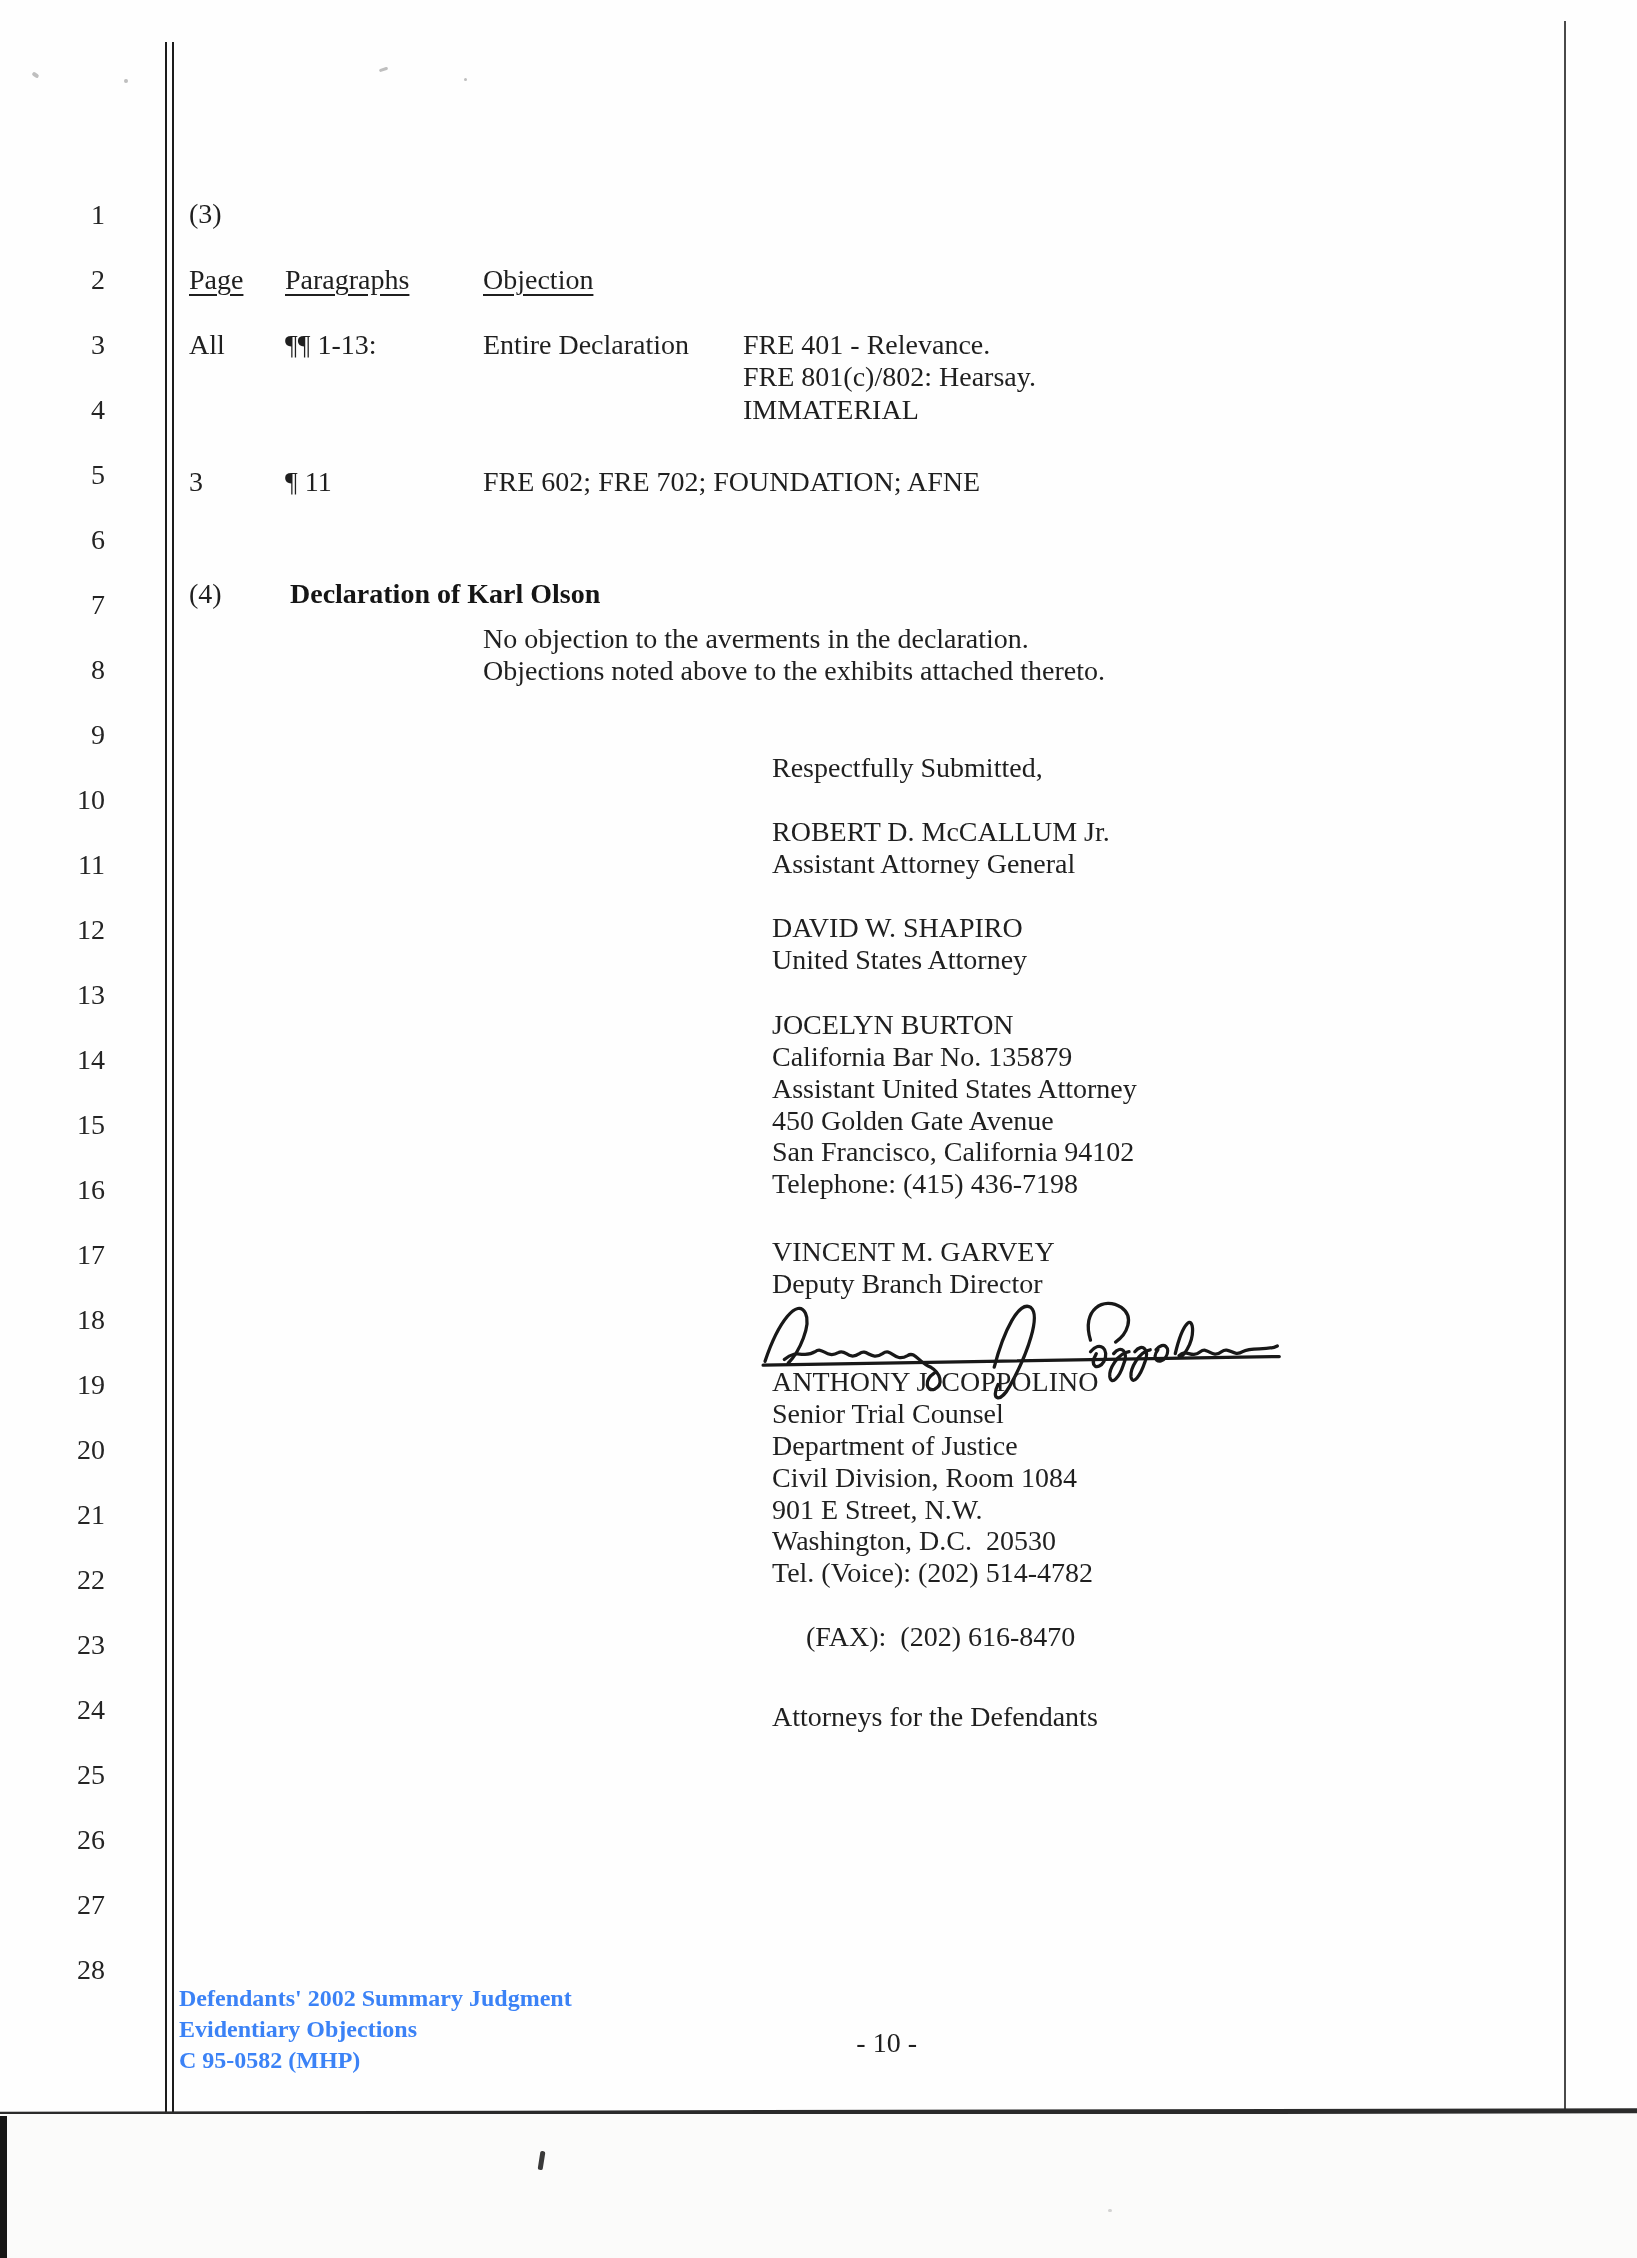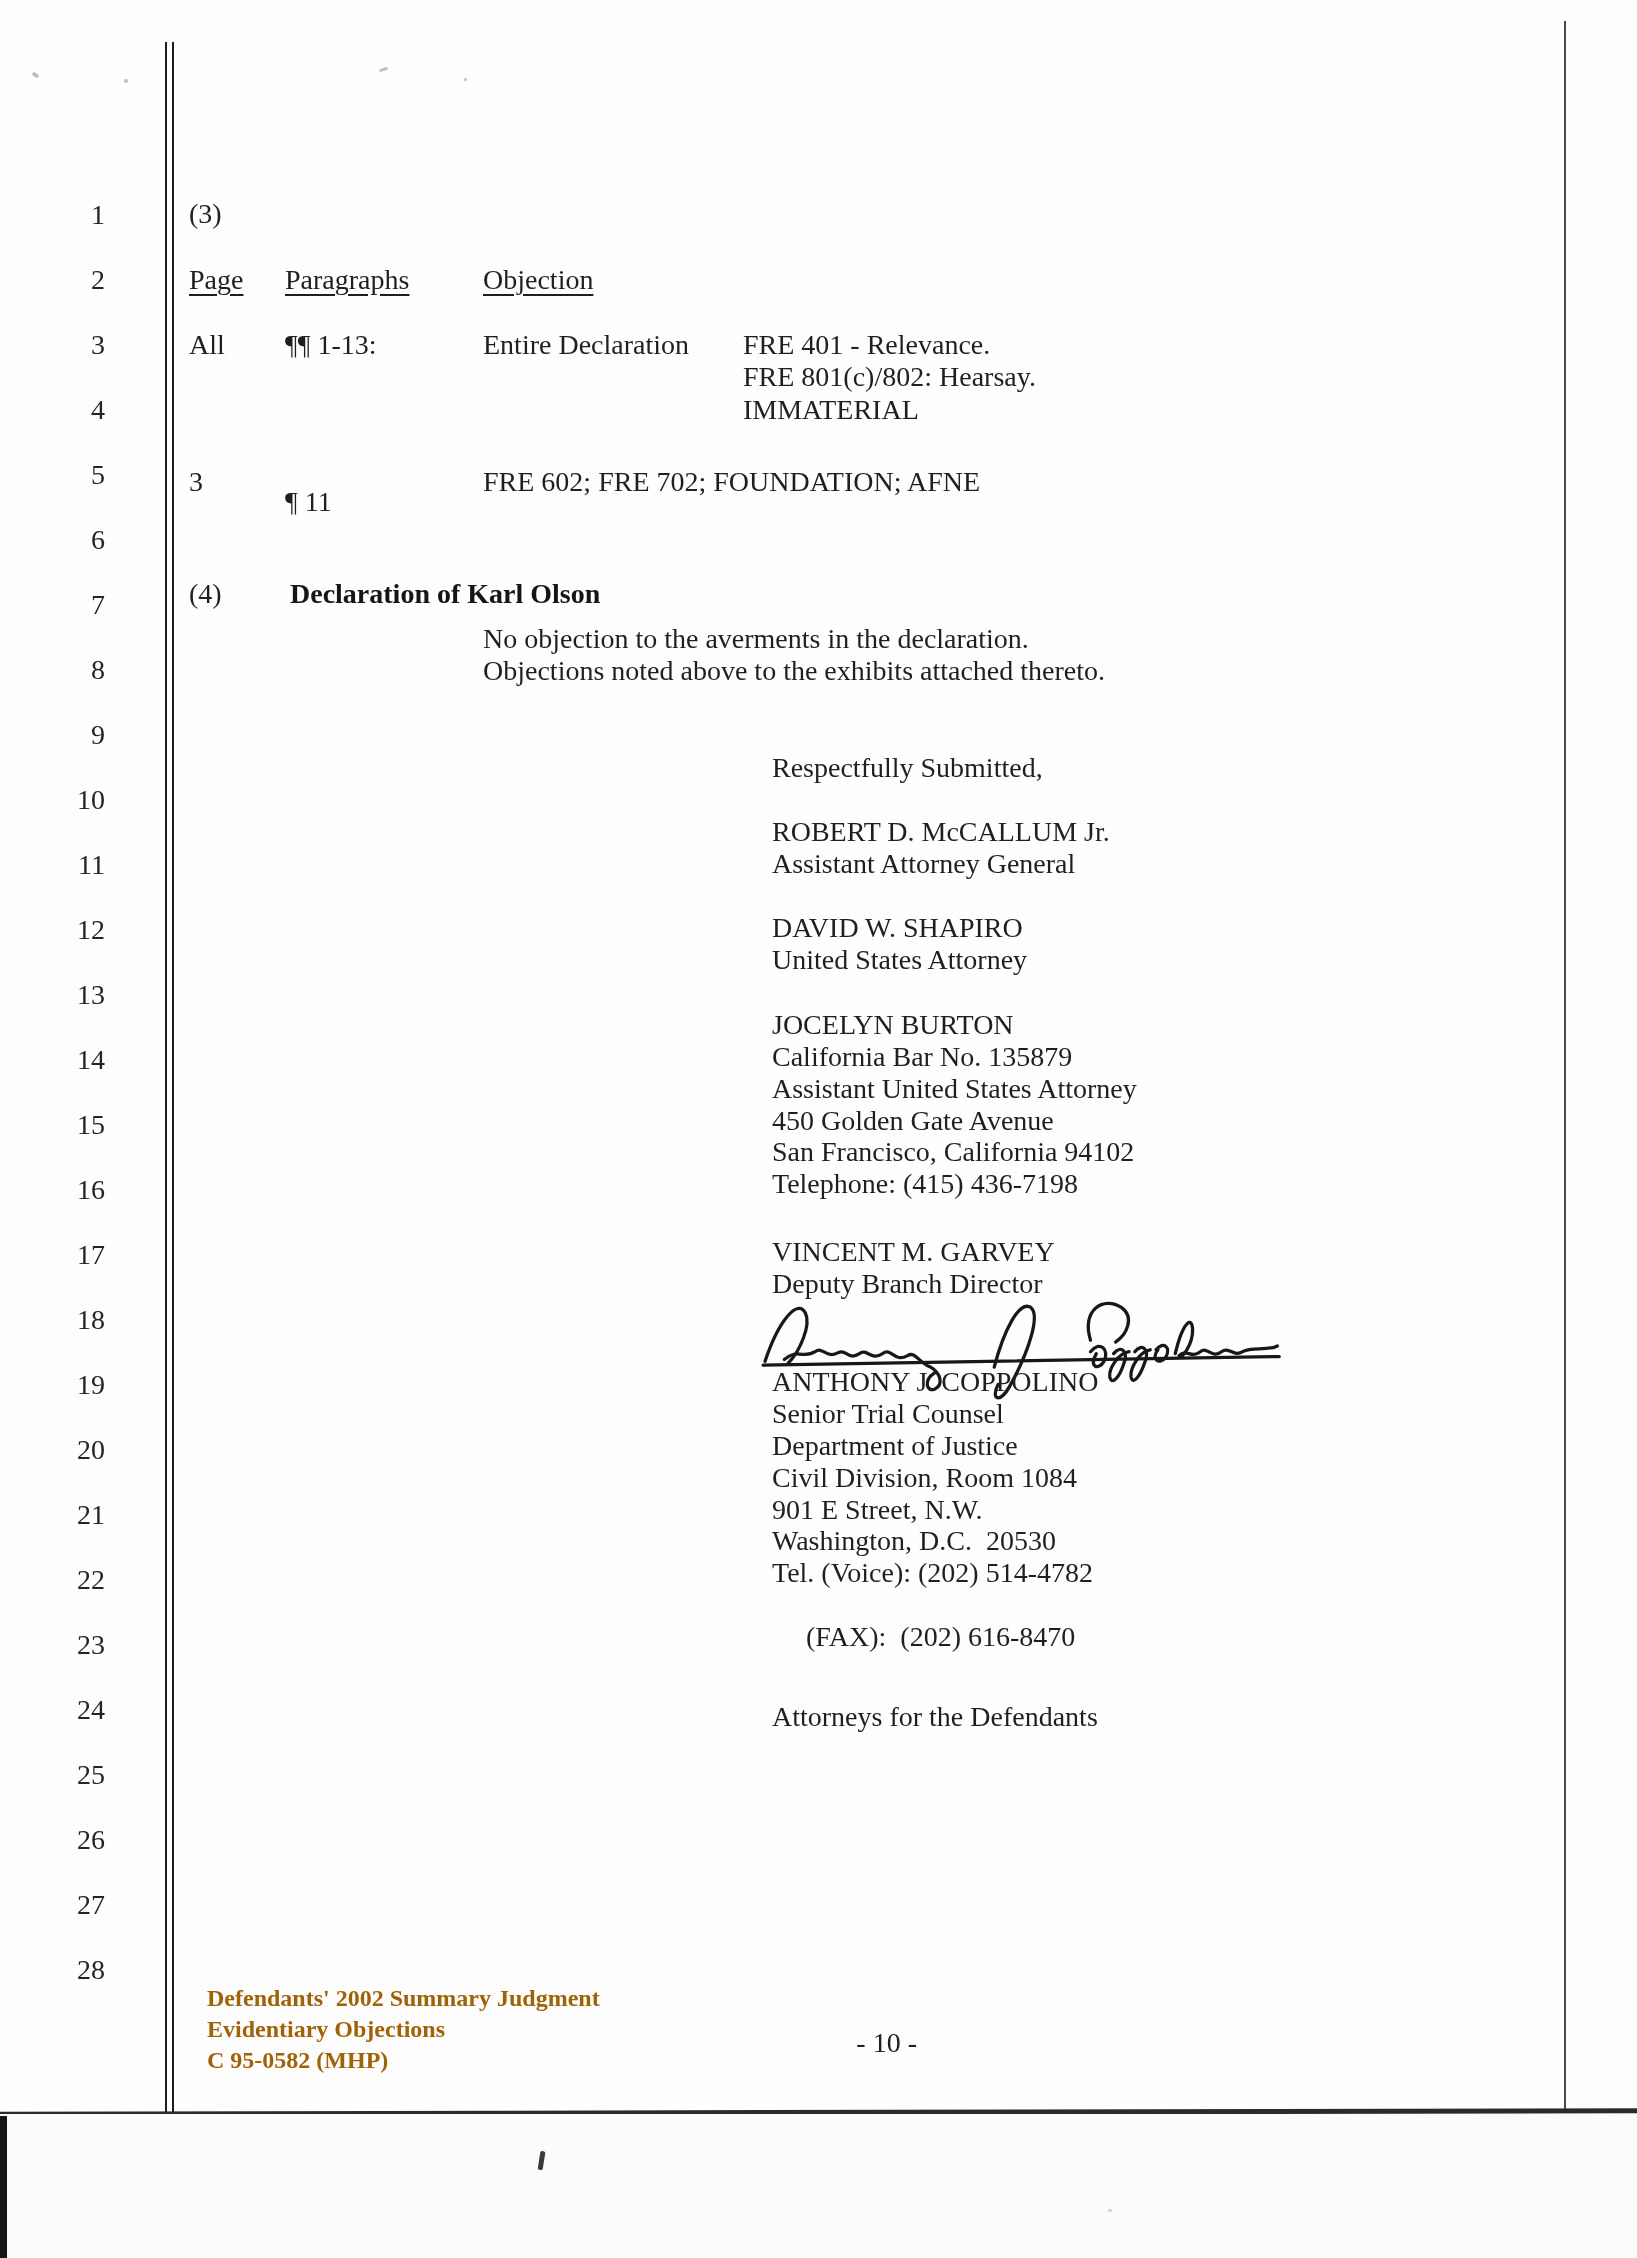--- a/index.html
+++ b/index.html
@@ -42,21 +42,21 @@
     position:absolute;left:0;top:2110px;width:1641px;height:4.8px;
     background:#2b2b2b;transform:rotate(-0.12deg);
   }
   .corner-strip{
     position:absolute;left:0;top:2116px;width:6.8px;height:142px;
     background:#161616;
   }
   .footer-line{
     position:absolute;
     font-size:24px;line-height:31px;font-weight:bold;
-    white-space:pre;color:#a16207;margin-left:28px;
+    white-space:pre;color:#3b82f6;
   }
   .speck{position:absolute;background:#8a8a8a;opacity:.55;border-radius:1.9px;}
   .mark{position:absolute;background:#3a3a3a;}
   .sig{position:absolute;left:751px;top:1292px;}
 </style>
 </head>
 <body>
 
 <div class="scan">
 
@@ -101,21 +101,21 @@
   <div class="t u" style="left:483px;top:265px;">Objection</div>
 
   <div class="t" style="left:189px;top:330px;">All</div>
   <div class="t" style="left:285px;top:330px;">¶¶ 1-13:</div>
   <div class="t" style="left:483px;top:330px;">Entire Declaration</div>
   <div class="t" style="left:743px;top:330px;">FRE 401 - Relevance.</div>
   <div class="t" style="left:743px;top:362px;">FRE 801(c)/802: Hearsay.</div>
   <div class="t" style="left:743px;top:395px;">IMMATERIAL</div>
 
   <div class="t" style="left:189px;top:467px;">3</div>
-  <div class="t" style="left:285px;top:467px;margin-top:20px;">¶ 11</div>
+  <div class="t" style="left:285px;top:467px;">¶ 11</div>
   <div class="t" style="left:483px;top:467px;">FRE 602; FRE 702; FOUNDATION; AFNE</div>
 
   <div class="t" style="left:189px;top:579px;">(4)</div>
   <div class="t b" style="left:290px;top:579px;">Declaration of Karl Olson</div>
   <div class="t" style="left:483px;top:656px;">Objections noted above to the exhibits attached thereto.</div>
   <div class="t" style="left:483px;top:624px;">No objection to the averments in the declaration.</div>
 
   <div class="t" style="left:772px;top:753px;">Respectfully Submitted,</div>
 
   <div class="t" style="left:772px;top:817px;">ROBERT D. McCALLUM Jr.</div>

